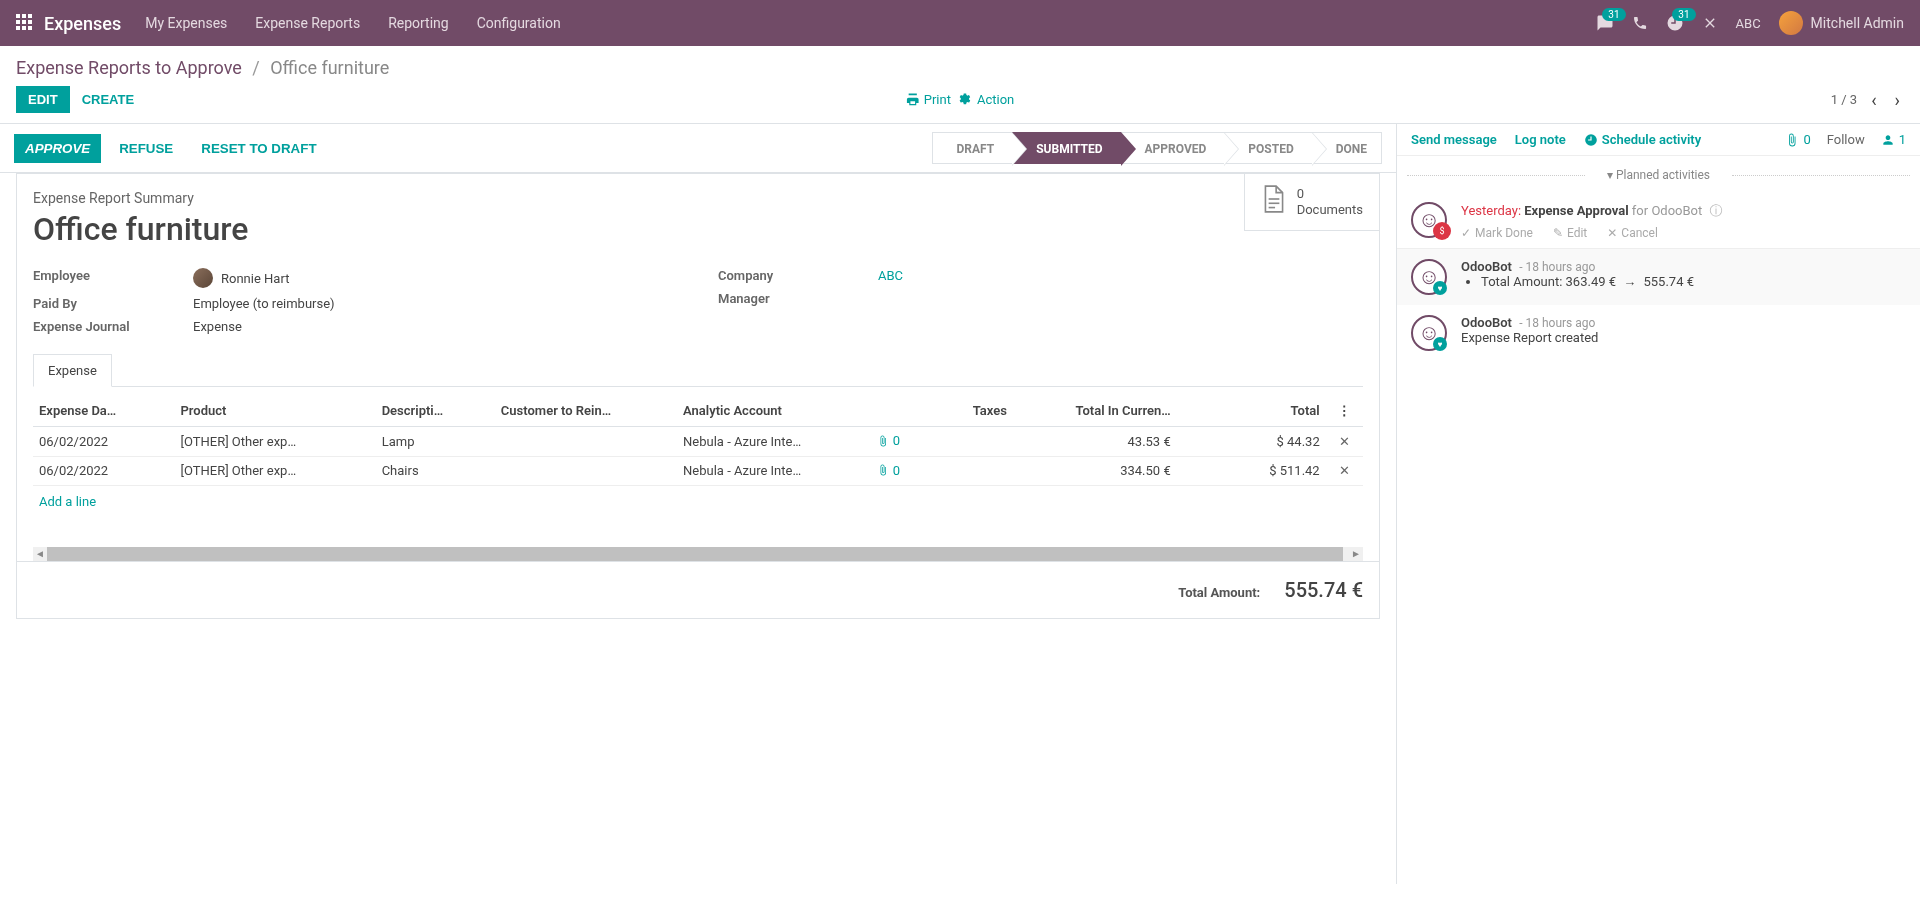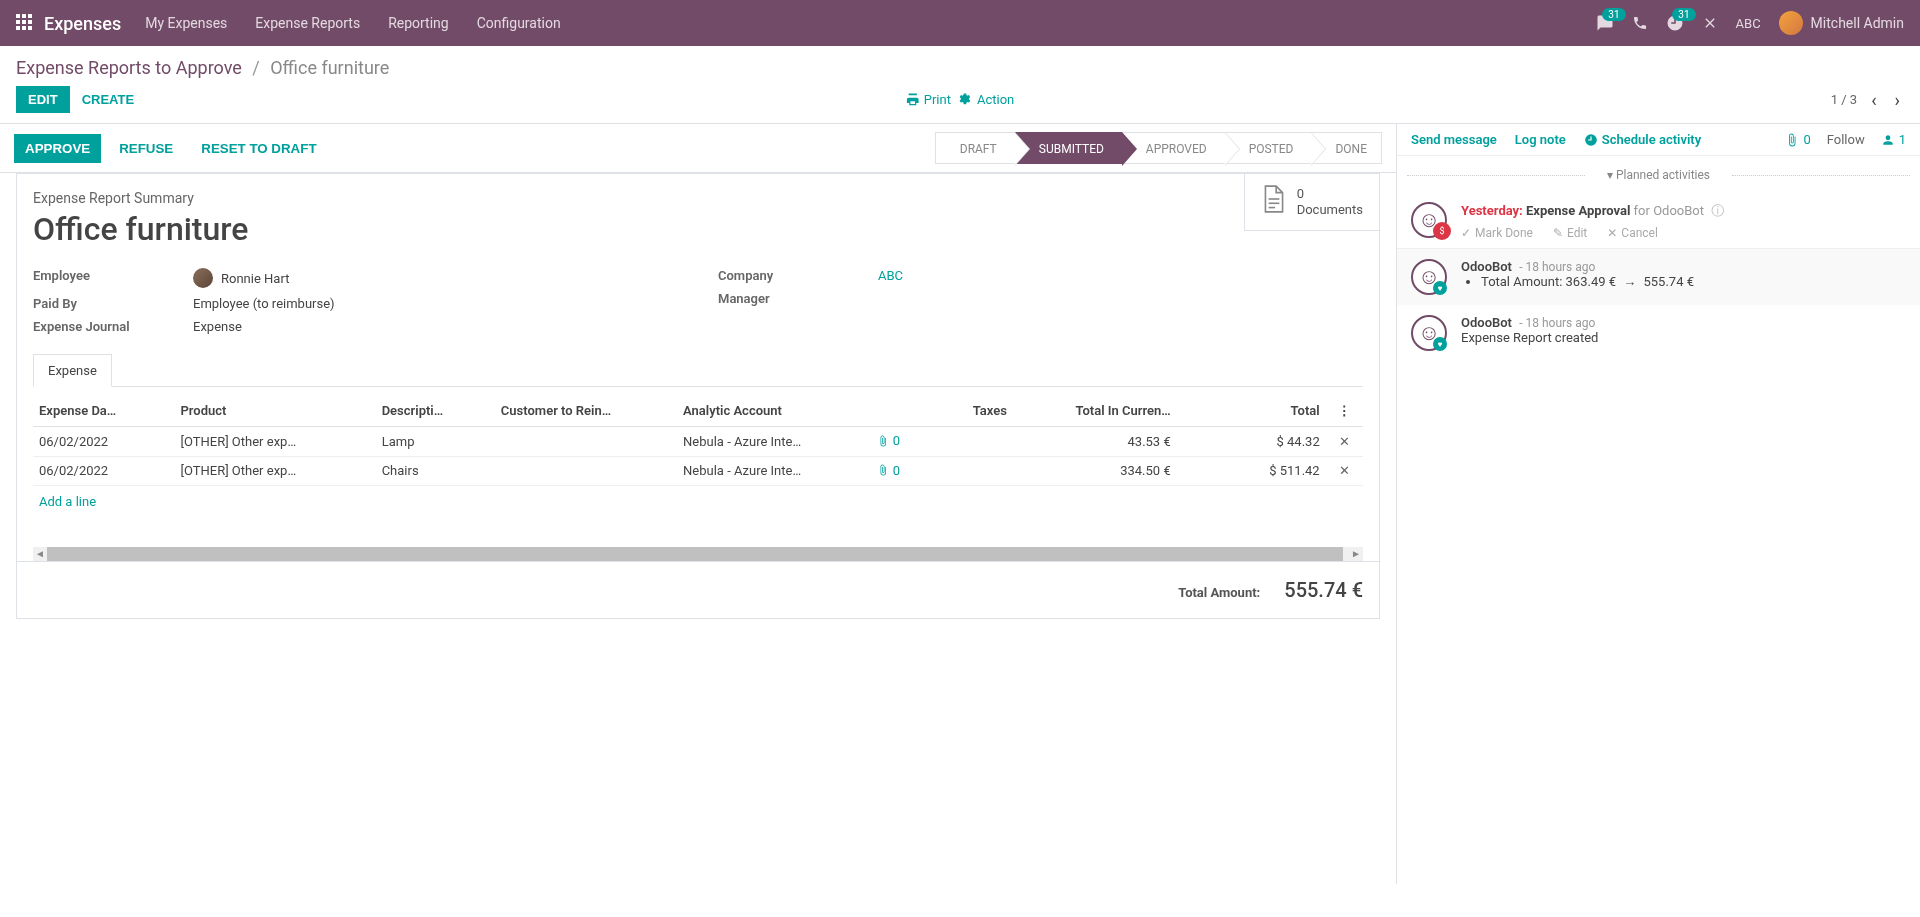--- a/index.html
+++ b/index.html
@@ -34,24 +34,24 @@
 .pager .pg-arrow { cursor: pointer; color: #444; font-size: 18px; padding: 0 4px; }
 
 
 .content-wrap { display: flex; }
 .main-col { flex: 1; border-right: 1px solid #dee2e6; min-height: 760px; padding-bottom: 20px; }
 .side-col { width: 523px; }
 
 
 .status-row { display: flex; align-items: center; padding: 8px 14px; border-bottom: 1px solid #dee2e6; }
 .status-row .sb-left { display: flex; gap: 8px; align-items: center; }
-.btn-approve { background: #00a09d; color: #fff; border: 1px solid #00a09d; padding: 6px 10px; font-weight: 700; cursor: pointer; }
+.btn-approve { background: #00a09d; color: #fff; border: 1px solid #00a09d; padding: 6px 10px; font-weight: 700; cursor: pointer; font-style: italic; }
 .btn-bar-link { color: #00a09d; background: none; border: none; padding: 6px 10px; font-weight: 700; cursor: pointer; }
 .status-arrows { margin-left: auto; display: flex; }
-.status-step { position: relative; height: 32px; line-height: 32px; padding: 0 18px 0 24px; background: #fff; color: #888; font-weight: 400; font-size: 12px; border-top: 1px solid #dee2e6; border-bottom: 1px solid #dee2e6; }
+.status-step { position: relative; height: 32px; line-height: 32px; padding: 0 18px 0 24px; background: #fff; color: #888; font-weight: 700; font-size: 12px; border-top: 1px solid #dee2e6; border-bottom: 1px solid #dee2e6; }
 .status-step::after { content: ""; position: absolute; right: -14px; top: 0; border-top: 16px solid transparent; border-bottom: 16px solid transparent; border-left: 14px solid #fff; z-index: 2; }
 .status-step::before { content: ""; position: absolute; right: -15px; top: -1px; border-top: 17px solid transparent; border-bottom: 17px solid transparent; border-left: 15px solid #dee2e6; z-index: 1; }
 .status-step:first-child { border-left: 1px solid #dee2e6; }
 .status-step.active { background: #714b67; color: #fff; border-color: #714b67; }
 .status-step.active::after { border-left-color: #714b67; }
 .status-step.active::before { border-left-color: #714b67; }
 .status-step:last-child::after, .status-step:last-child::before { display: none; }
 .status-step:last-child { border-right: 1px solid #dee2e6; padding-right: 14px; }
 
 
@@ -107,21 +107,21 @@
 .section-day::before, .section-day::after { content: ""; border-top: 1px solid #ddd; position: absolute; top: 50%; width: 40%; }
 .section-day::before { left: 10px; }
 .section-day::after { right: 10px; }
 
 .activity { display: flex; padding: 8px 14px; border-bottom: 1px solid #eee; }
 .activity .act-icon-wrap { position: relative; width: 36px; height: 36px; margin-right: 14px; }
 .activity .act-avatar { width: 36px; height: 36px; border-radius: 50%; background: #fff; border: 2px solid #714b67; position: relative; display: flex; align-items: center; justify-content: center; }
 .act-avatar::before { content: "☺"; font-size: 22px; color: #714b67; }
 .act-badge { position: absolute; bottom: -2px; right: -4px; width: 18px; height: 18px; border-radius: 50%; background: #dc3545; color: #fff; font-size: 9px; display: flex; align-items: center; justify-content: center; }
 .activity .act-body { flex: 1; }
-.act-line1 .overdue { color: #dc3545; font-weight: 700; }
+.act-line1 .overdue { color: #dc3545; font-weight: 400; }
 .act-line1 .act-title { font-weight: 700; color: #444; }
 .act-line1 .act-for { color: #999; }
 .act-actions { margin-top: 6px; display: flex; gap: 20px; color: #aaa; font-size: 12px; }
 .act-actions span { cursor: pointer; display: flex; align-items: center; gap: 4px; }
 
 .message { display: flex; padding: 10px 14px; }
 .message:first-of-type { background: #f9f9f9; }
 .msg-avatar { width: 36px; height: 36px; border-radius: 50%; background: #fff; border: 2px solid #714b67; margin-right: 14px; position: relative; display: flex; align-items: center; justify-content: center; }
 .msg-avatar::before { content: "☺"; font-size: 22px; color: #714b67; }
 .msg-heart { position: absolute; bottom: -2px; right: -2px; width: 14px; height: 14px; background: #00a09d; border-radius: 50%; font-size: 8px; color: #fff; display: flex; align-items: center; justify-content: center; }

